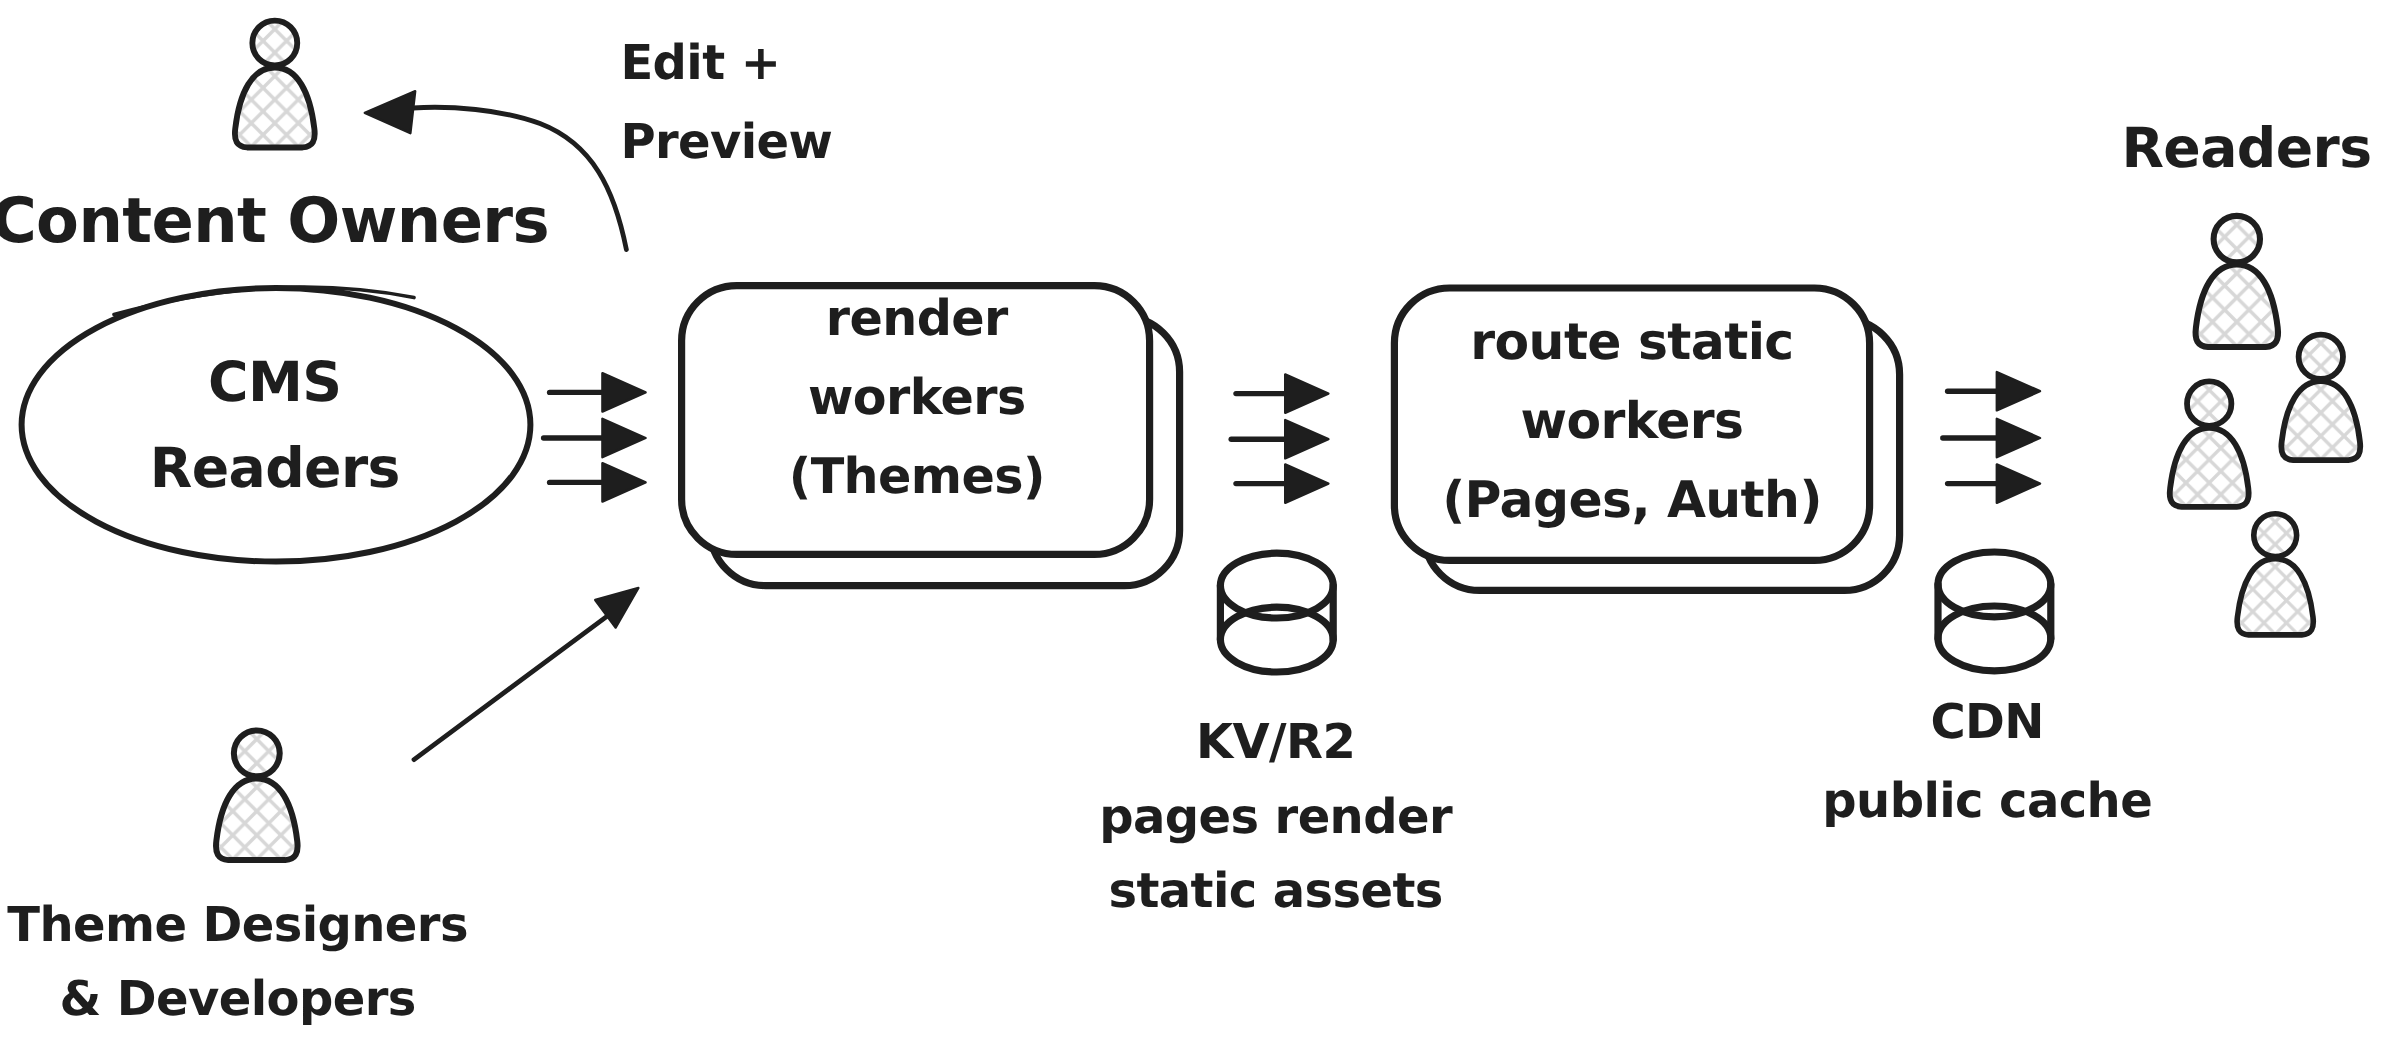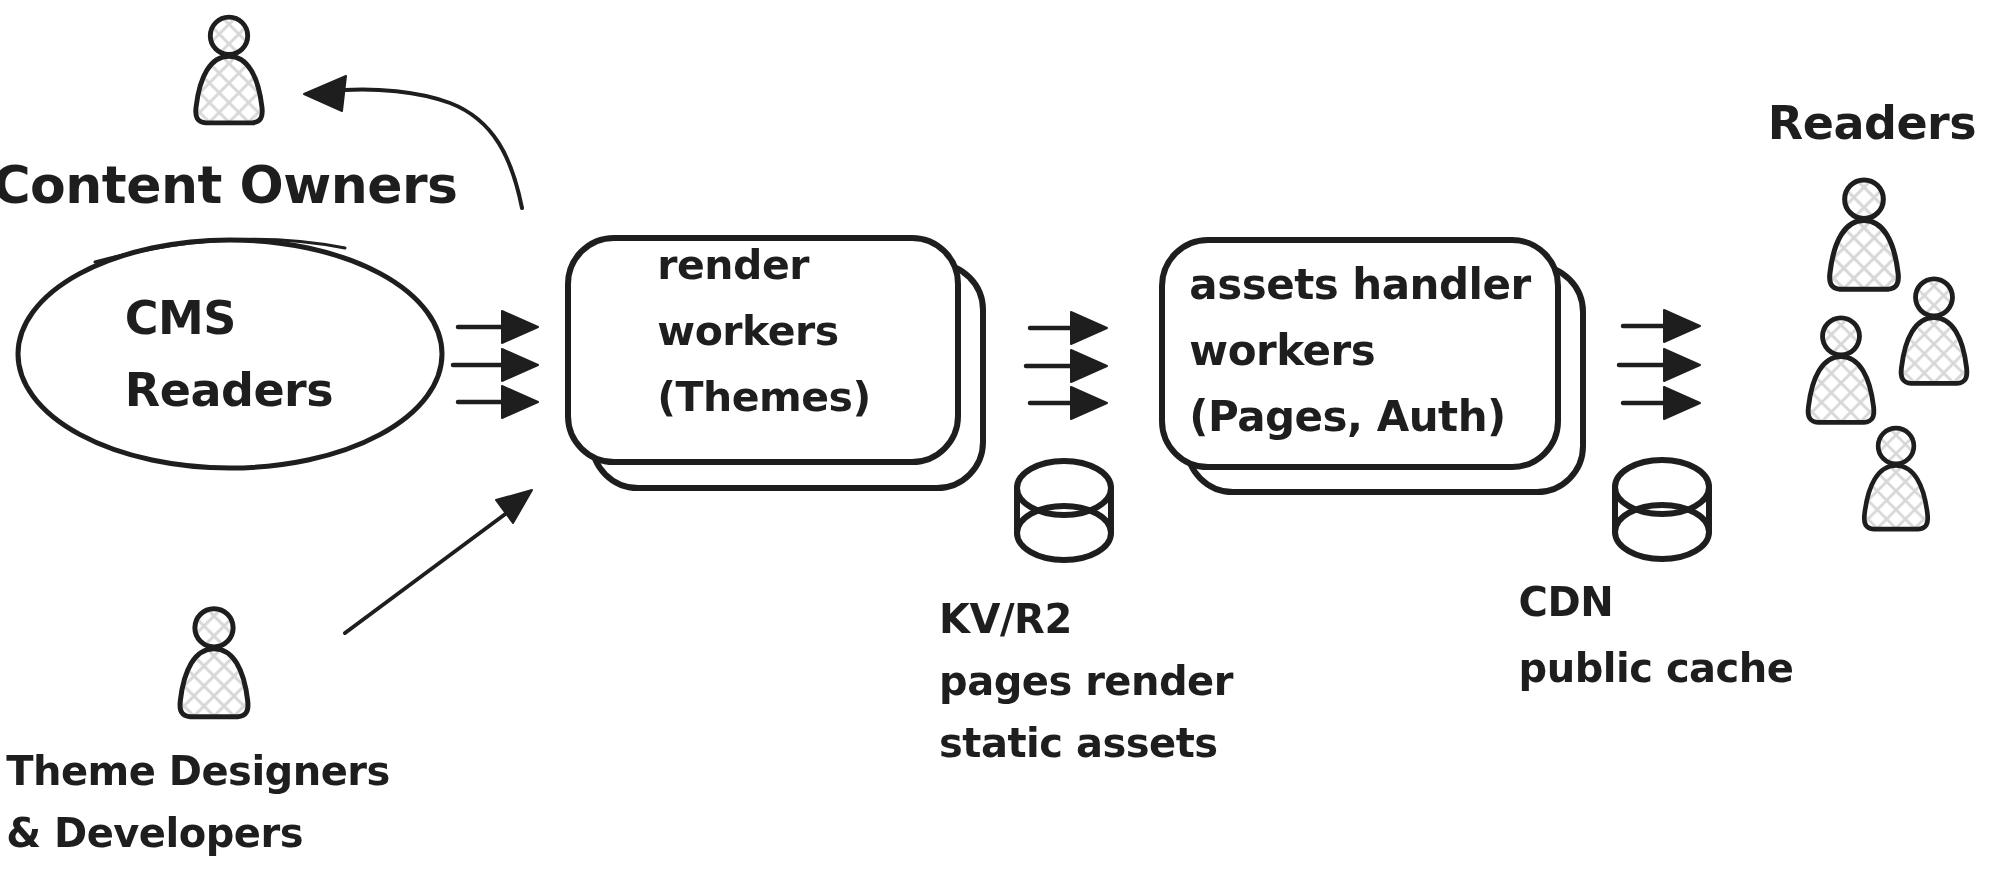--- a/index.html
+++ b/index.html
@@ -24,20 +24,21 @@
   .ahead{fill:var(--ink);stroke:var(--ink);stroke-width:2;stroke-linejoin:round;}
   .cyl{fill:none;stroke:var(--ink);stroke-width:6;stroke-linecap:round;}
   .person{fill:url(#hatch);stroke:var(--ink);stroke-width:5.5;stroke-linejoin:round;stroke-linecap:round;}
   .hatchline{stroke:var(--hatch);stroke-width:3.2;}
   
   .label{
     position:absolute;
     transform:translateX(-50%);
     color:var(--ink);
     font-weight:700;
+    text-align:center;
     white-space:nowrap;
     letter-spacing:-0.5px;
   }
   .label.left{transform:none;text-align:left;}
 </style>
 </head>
 <body>
 
 <div class="stage">
 
@@ -137,39 +138,43 @@
     <g>
       <use href="#person-shape" transform="translate(1864,248) scale(0.92)"></use>
       <use href="#person-shape" transform="translate(1934,344) scale(0.88)"></use>
       <use href="#person-shape" transform="translate(1841,383) scale(0.88)"></use>
       <use href="#person-shape" transform="translate(1896,491) scale(0.85)"></use>
     </g>
   </svg>
 
   <div class="label" style="left:225px;top:155px;font-size:52px">Content Owners</div>
 
+  <div class="label left" style="left:517px;top:20px;font-size:40px;line-height:66px">
+    <div>Edit +</div>
+    <div>Preview</div>
+  </div>
 
   <div class="label" style="left:229px;top:282px;font-size:46px;line-height:72px">
     <div>CMS</div>
     <div>Readers</div>
   </div>
 
   <div class="label" style="left:764px;top:232px;font-size:41px;line-height:66px">
     <div>render</div>
     <div>workers</div>
     <div>(Themes)</div>
   </div>
 
   <div class="label" style="left:1360px;top:252px;font-size:42px;line-height:66px">
-    <div>assets handler</div>
+    <div>route static</div>
     <div>workers</div>
     <div>(Pages, Auth)</div>
   </div>
 
-  <div class="label" style="left:1086px;top:588px;font-size:40px;line-height:62px">
+  <div class="label" style="left:1063px;top:588px;font-size:40px;line-height:62px">
     <div>KV/R2</div>
     <div>pages render</div>
     <div>static assets</div>
   </div>
 
   <div class="label" style="left:1656px;top:569px;font-size:40px;line-height:66px">
     <div>CDN</div>
     <div>public cache</div>
   </div>
 

